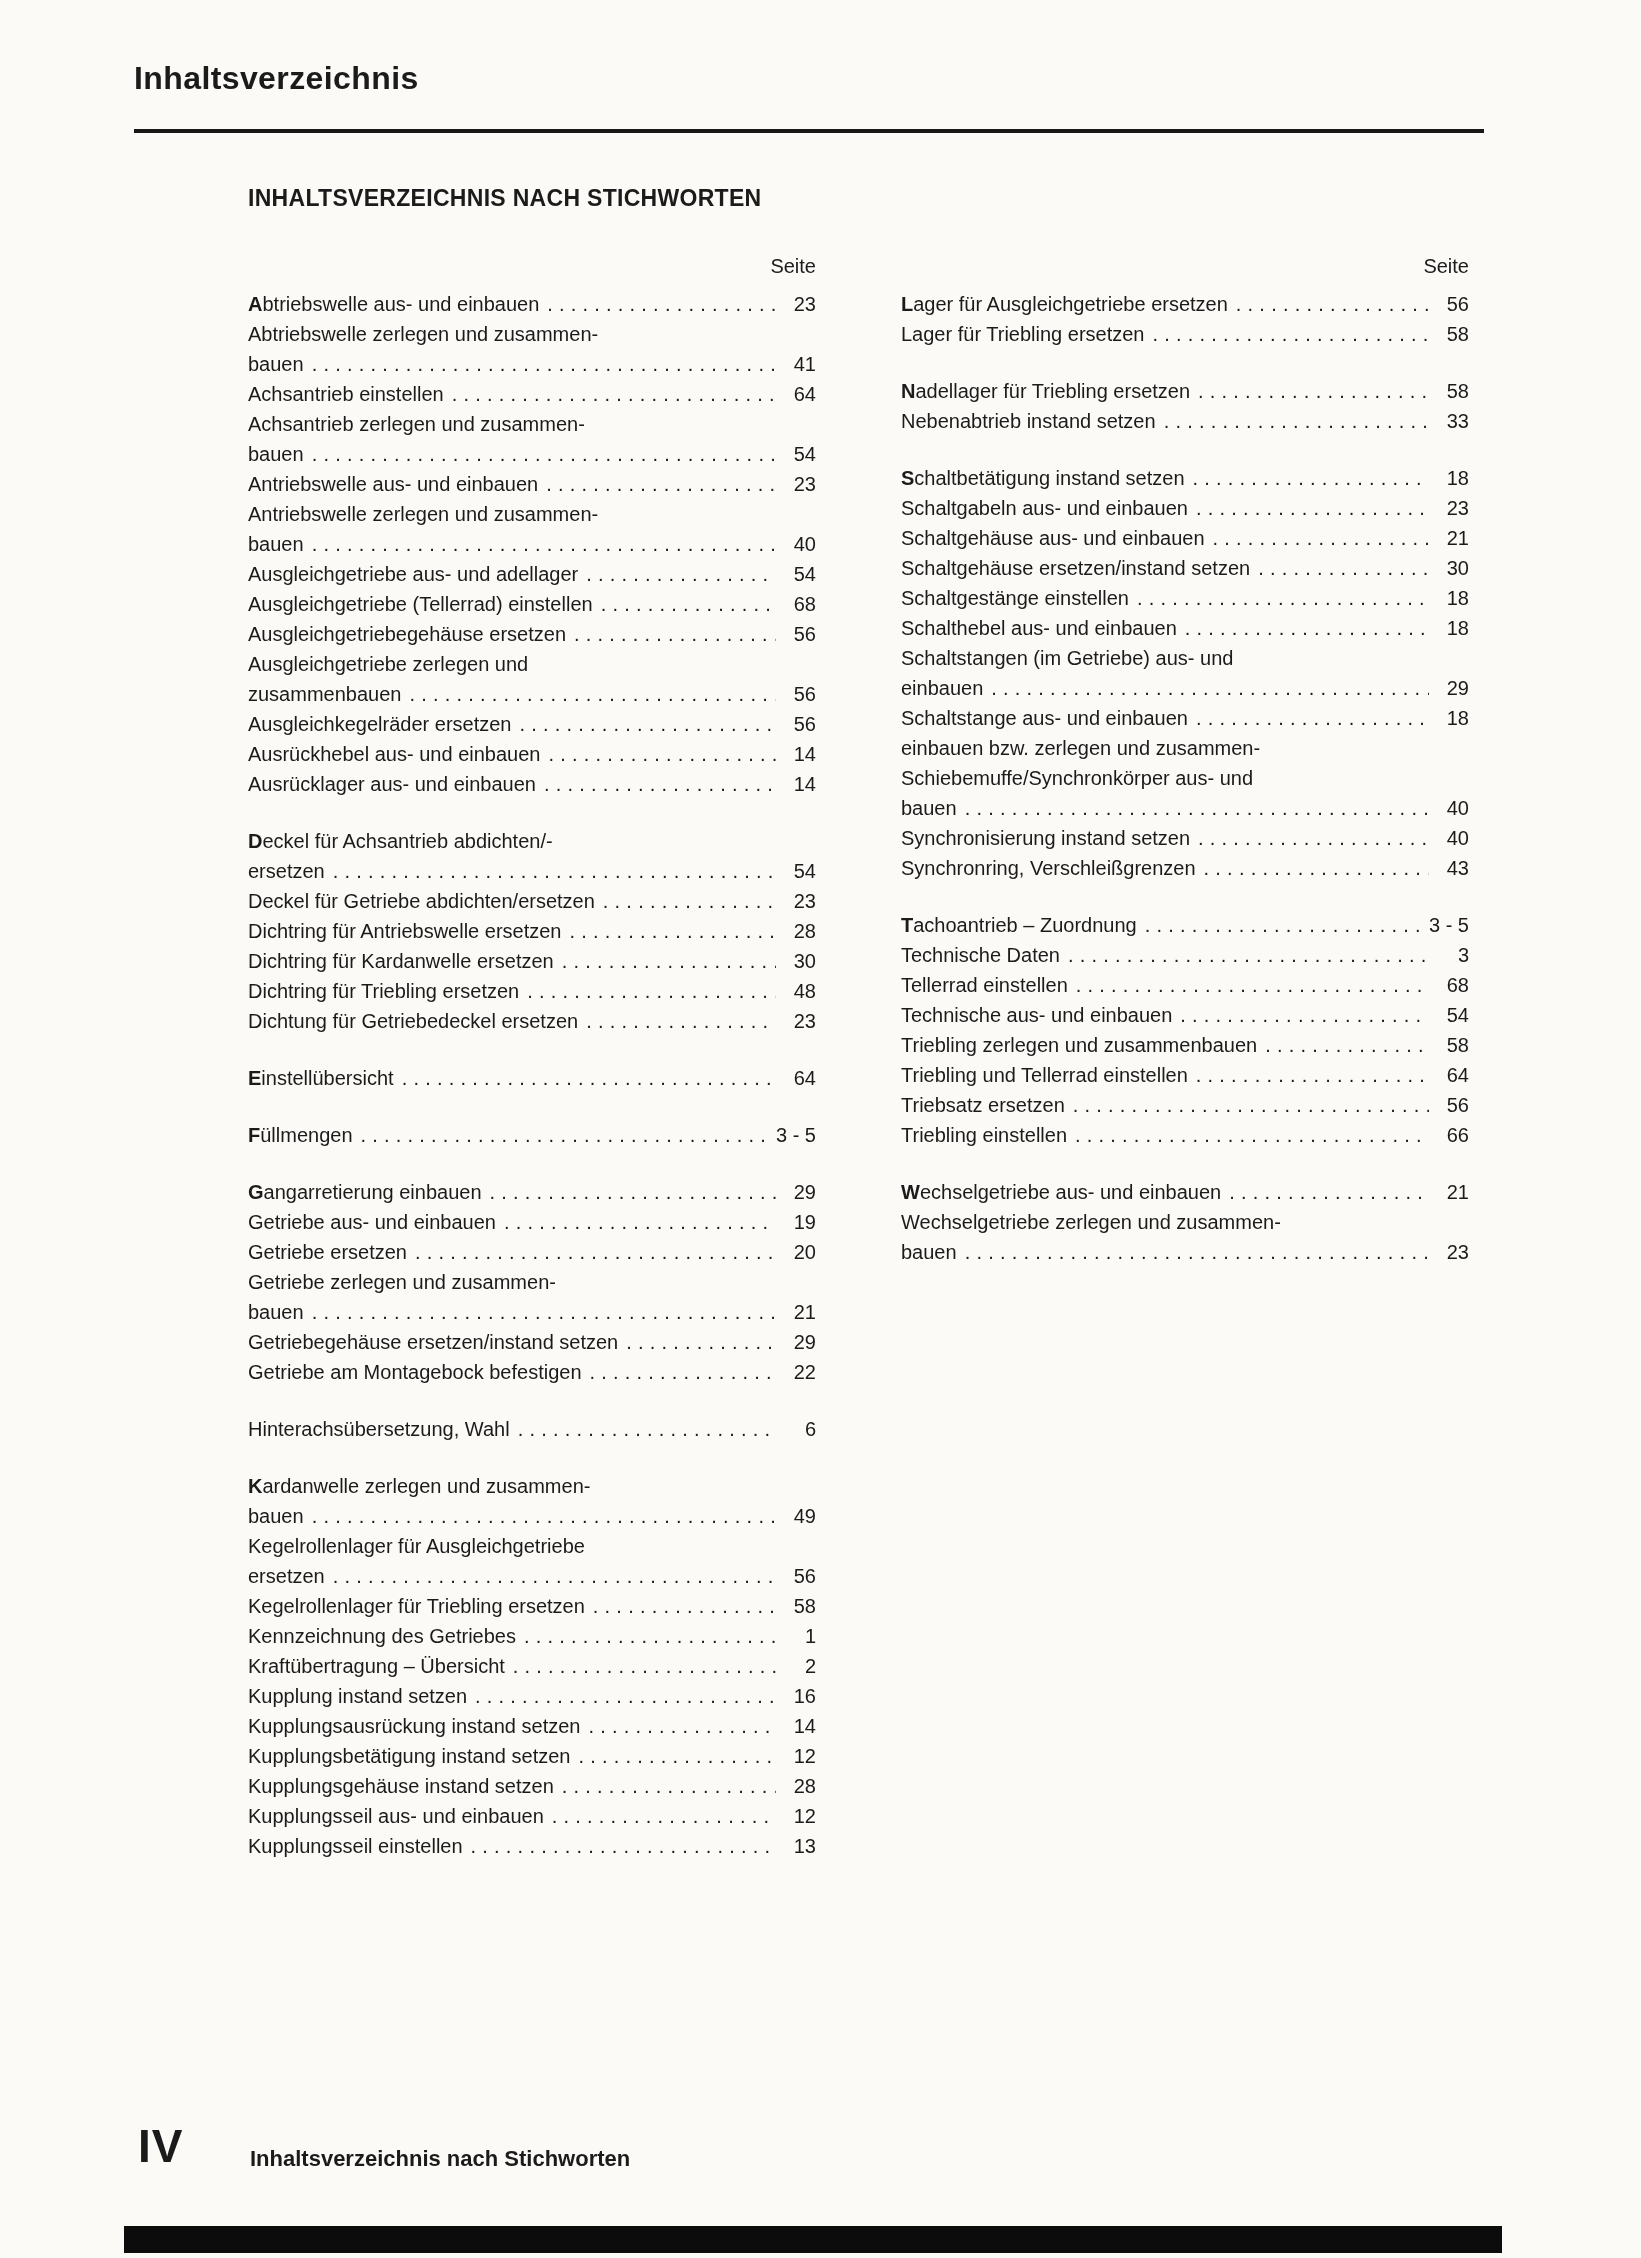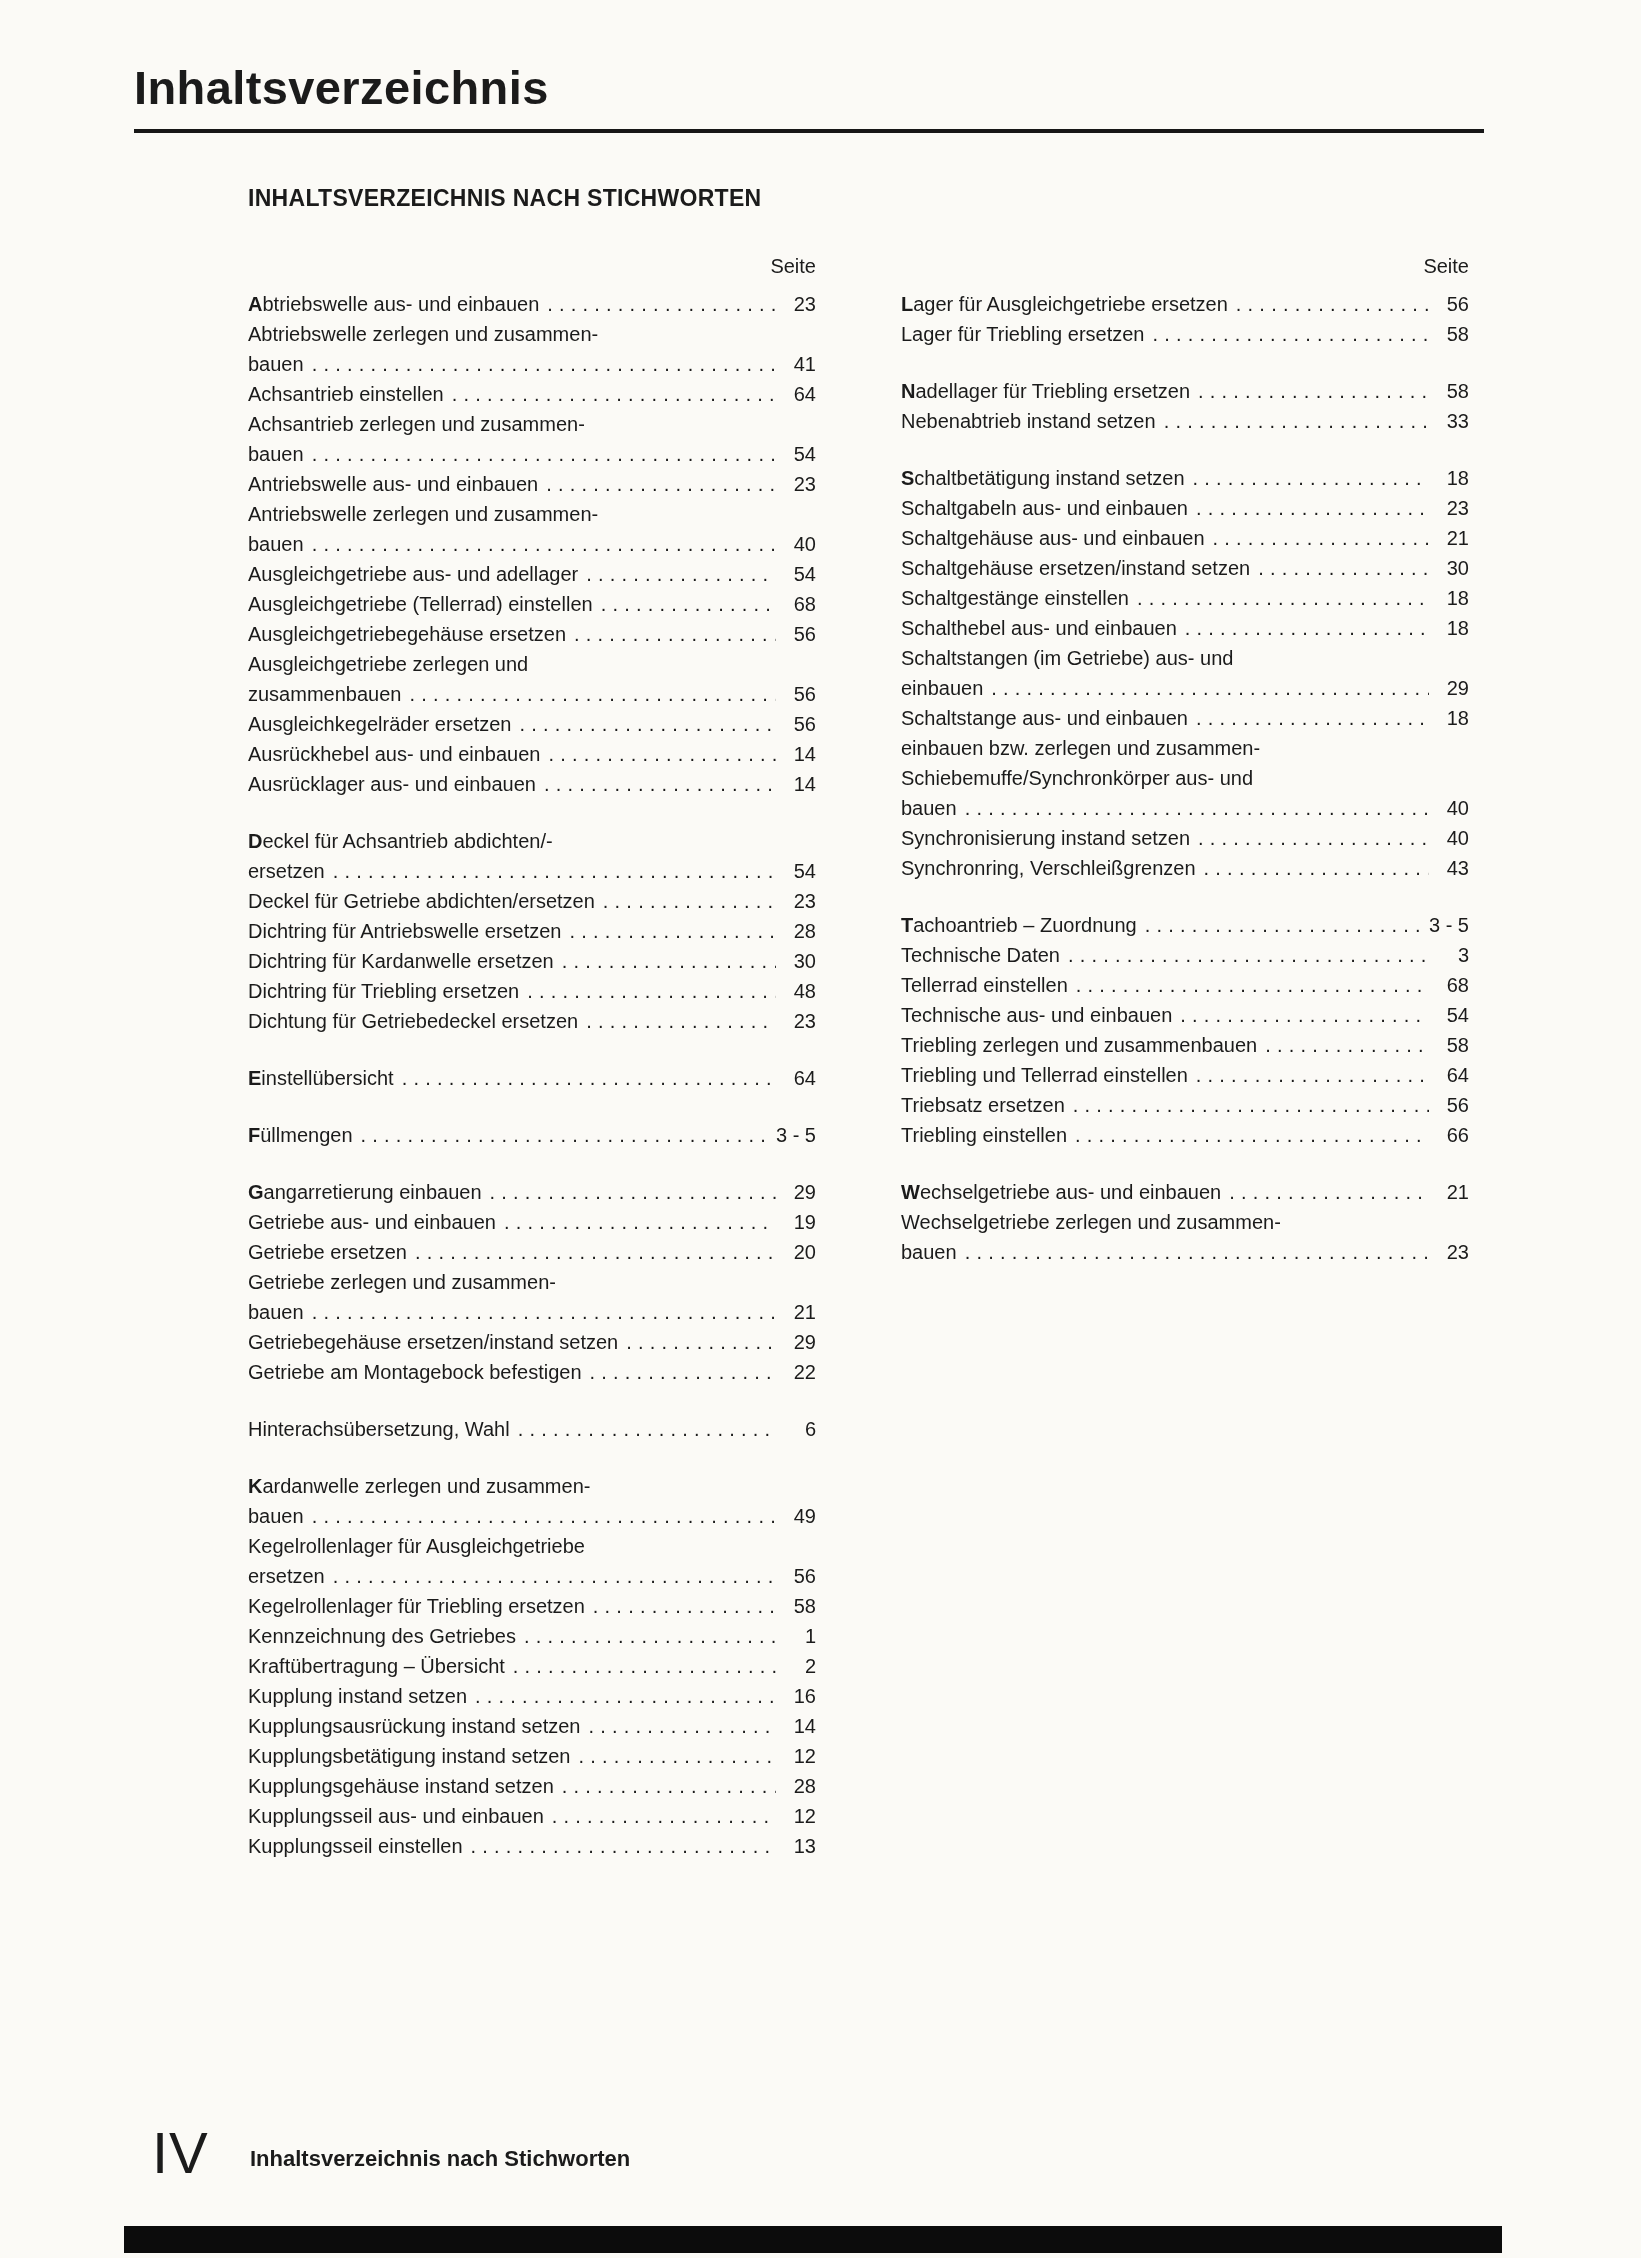--- a/index.html
+++ b/index.html
@@ -9,21 +9,21 @@
     position: relative;
     overflow: hidden;
     background: #fbfaf6;
     color: #1b1b1b;
     font-family: "Liberation Sans", "DejaVu Sans", sans-serif;
   }
   .page-title {
     position: absolute;
     left: 134px;
     top: 60px;
-    font-size: 47px;
+    font-size: 32px;
     font-weight: bold;
     letter-spacing: 0.4px;
   }
   .header-rule {
     position: absolute;
     left: 134px;
     top: 129px;
     width: 1350px;
     height: 3.5px;
     background: #171717;
@@ -67,24 +67,24 @@
     margin: 0 5.3px 0 8px;
   }
   .leader::after {
     content: "..........................................................................";
     letter-spacing: 6.2px;
   }
   .pg { flex: 0 0 auto; min-width: 35px; text-align: right; }
   .group-gap { height: 27px; }
   .footer-page-number {
     position: absolute;
-    left: 152px;
+    left: 138px;
     top: 2119px;
-    font-size: 58px;
-    font-weight: normal;
+    font-size: 46px;
+    font-weight: bold;
     letter-spacing: 0.9px;
   }
   .footer-label {
     position: absolute;
     left: 250px;
     top: 2146px;
     font-size: 22px;
     font-weight: bold;
   }
   .bottom-bar {

